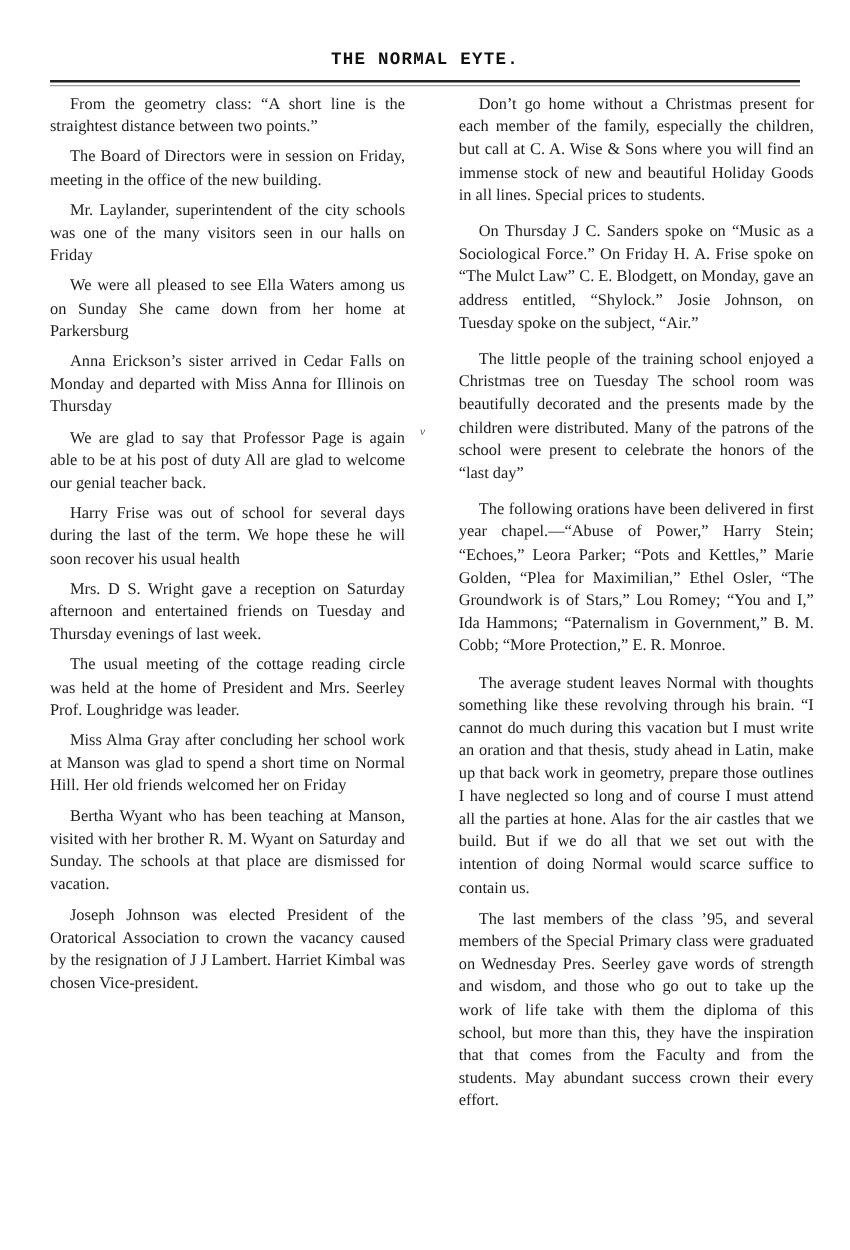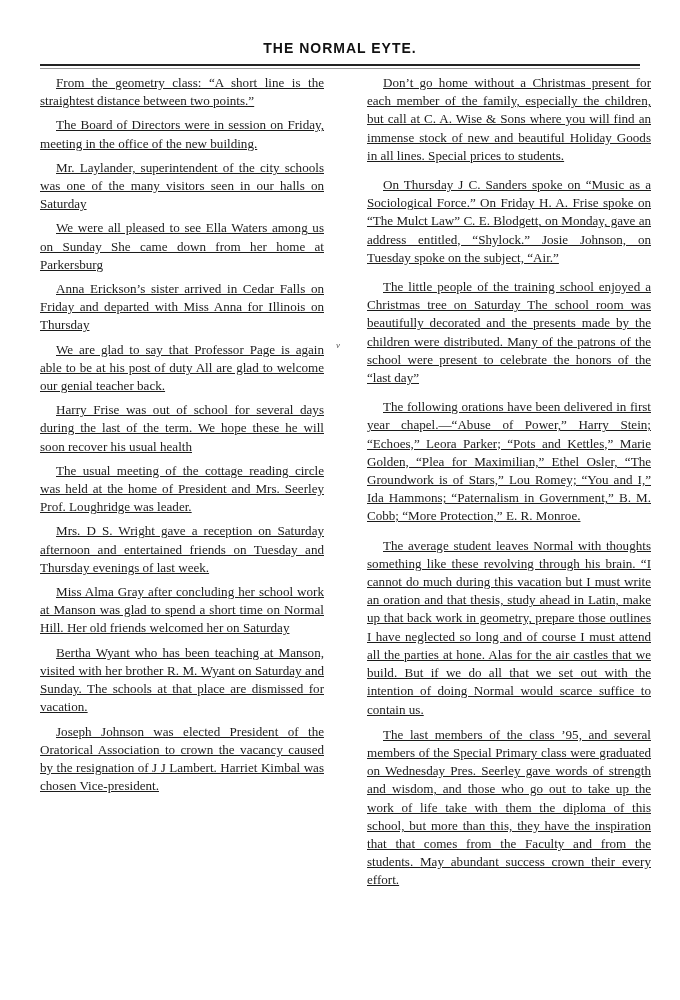--- a/index.html
+++ b/index.html
@@ -14,21 +14,21 @@
       overflow: hidden;
       font-family: "Liberation Serif", "DejaVu Serif", serif;
       color: #1c1c1c;
     }
     .masthead {
       position: absolute;
       top: 40px;
       left: 0;
       width: 680px;
       text-align: center;
-      font-family: Liberation Sans, sans-serif;
+      font-family: Liberation Mono, monospace;
       font-weight: bold;
       font-size: 14px;
       letter-spacing: 1px;
       color: #111;
     }
     .rule {
       position: absolute;
       top: 64px;
       left: 40px;
       width: 600px;
@@ -55,21 +55,20 @@
       left: 40px;
       width: 284px;
     }
     .col-right {
       left: 367px;
       width: 284px;
     }
     .para {
       margin: 0 0 6px 0;
       text-indent: 16px;
-      text-decoration: underline;
     }
     .col-right .para { margin-bottom: 7px; }
     .col-right .para.gap-lg { margin-bottom: 11px; }
     .margin-mark {
       position: absolute;
       left: 336px;
       top: 340px;
       font-size: 9px;
       color: #555;
       font-style: italic;
@@ -78,34 +77,34 @@
 </head>
 <body>
 
 <div class="masthead">THE NORMAL EYTE.</div>
 <div class="rule"></div>
 <div class="rule-thin"></div>
 
 <div class="column col-left">
   <p class="para">From the geometry class: “A short line is the straightest distance between two points.”</p>
   <p class="para">The Board of Directors were in session on Friday, meeting in the office of the new building.</p>
-  <p class="para">Mr. Laylander, superintendent of the city schools was one of the many visitors seen in our halls on Saturday</p>
+  <p class="para">Mr. Laylander, superintendent of the city schools was one of the many visitors seen in our halls on Friday</p>
   <p class="para">We were all pleased to see Ella Waters among us on Sunday  She came down from her home at Parkersburg</p>
-  <p class="para">Anna Erickson’s sister arrived in Cedar Falls on Friday and departed with Miss Anna for Illinois on Thursday</p>
+  <p class="para">Anna Erickson’s sister arrived in Cedar Falls on Monday and departed with Miss Anna for Illinois on Thursday</p>
   <p class="para">We are glad to say that Professor Page is again able to be at his post of duty  All are glad to welcome our genial teacher back.</p>
   <p class="para">Harry Frise was out of school for several days during the last of the term.  We hope these he will soon recover his usual health</p>
+  <p class="para">Mrs. D S. Wright gave a reception on Sat­urday afternoon and entertained friends on Tuesday and Thursday evenings of last week.</p>
   <p class="para">The usual meeting of the cottage reading circle was held at the home of President and Mrs. Seerley  Prof. Loughridge was leader.</p>
-  <p class="para">Mrs. D S. Wright gave a reception on Sat­urday afternoon and entertained friends on Tuesday and Thursday evenings of last week.</p>
-  <p class="para">Miss Alma Gray after concluding her school work at Manson was glad to spend a short time on Normal Hill.  Her old friends wel­comed her on Saturday</p>
+  <p class="para">Miss Alma Gray after concluding her school work at Manson was glad to spend a short time on Normal Hill.  Her old friends wel­comed her on Friday</p>
   <p class="para">Bertha Wyant who has been teaching at Manson, visited with her brother R. M. Wyant on Saturday and Sunday.  The schools at that place are dismissed for vacation.</p>
   <p class="para">Joseph Johnson was elected President of the Oratorical Association to crown the vacancy caused by the resignation of J J Lambert. Harriet Kimbal was chosen Vice-president.</p>
 </div>
 
 <div class="margin-mark">v</div>
 
 <div class="column col-right">
   <p class="para gap-lg">Don’t go home without a Christmas present for each member of the family, especially the children, but call at C. A. Wise &amp; Sons where you will find an immense stock of new and beautiful Holiday Goods in all lines.  Special prices to students.</p>
   <p class="para gap-lg">On Thursday J C. Sanders spoke on “Music as a Sociological Force.” On Friday H. A. Frise spoke on “The Mulct Law”  C. E. Blodgett, on Monday, gave an address entitled, “Shylock.”  Josie Johnson, on Tuesday spoke on the subject, “Air.”</p>
-  <p class="para gap-lg">The little people of the training school en­joyed a Christmas tree on Saturday  The school room was beautifully decorated and the presents made by the children were distributed. Many of the patrons of the school were pres­ent to celebrate the honors of the “last day”</p>
+  <p class="para gap-lg">The little people of the training school en­joyed a Christmas tree on Tuesday  The school room was beautifully decorated and the presents made by the children were distributed. Many of the patrons of the school were pres­ent to celebrate the honors of the “last day”</p>
   <p class="para gap-lg">The following orations have been delivered in first year chapel.—“Abuse of Power,” Harry Stein; “Echoes,” Leora Parker; “Pots and Kettles,” Marie Golden, “Plea for Maxi­milian,” Ethel Osler, “The Groundwork is of Stars,” Lou Romey; “You and I,” Ida Ham­mons; “Paternalism in Government,” B. M. Cobb; “More Protection,” E. R. Monroe.</p>
   <p class="para">The average student leaves Normal with thoughts something like these revolving through his brain.  “I cannot do much during this vacation but I must write an oration and that thesis, study ahead in Latin, make up that back work in geometry, prepare those outlines I have neglected so long and of course I must attend all the parties at hone.  Alas for the air castles that we build.  But if we do all that we set out with the intention of doing Normal would scarce suffice to contain us.</p>
   <p class="para">The last members of the class ’95, and sev­eral members of the Special Primary class were graduated on Wednesday  Pres. Seerley gave words of strength and wisdom, and those who go out to take up the work of life take with them the diploma of this school, but more than this, they have the inspiration that that comes from the Faculty and from the students.  May abundant success crown their every effort.</p>
 </div>
 
 </body></html>

